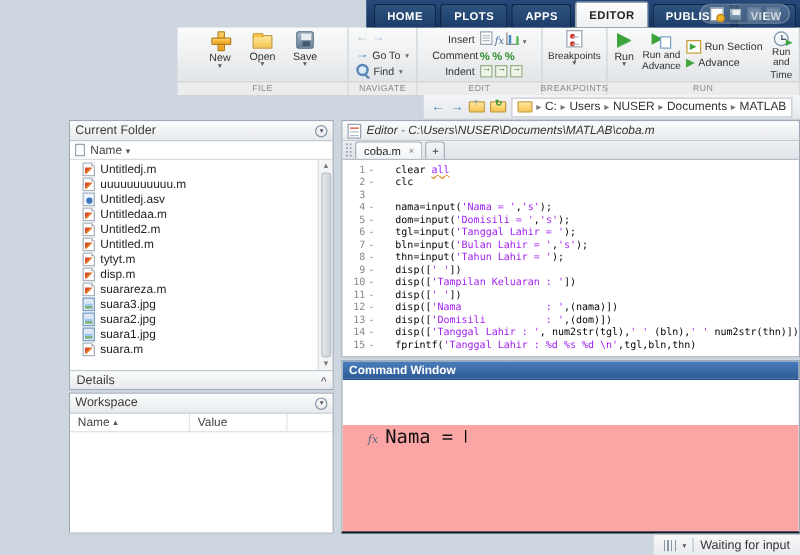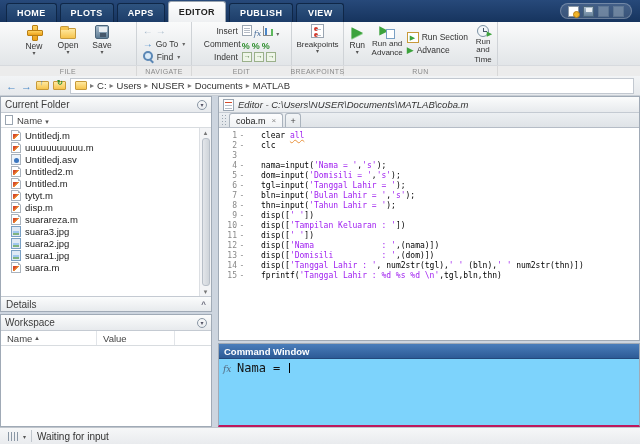--- a/index.html
+++ b/index.html
@@ -1,18 +1,18 @@
 <!DOCTYPE html>
 <html><head>
 <meta charset="utf-8">
 <style>
   * { box-sizing: border-box; margin: 0; padding: 0; }
   html,body { width:640px; height:444px; }
   body { font-family:"Liberation Sans", sans-serif; background:#cdd5df; overflow:hidden; }
-  .app { width:640px; height:444px; display:flex; flex-direction:column; background:#cdd5df; }
+  .app { width:640px; height:444px; display:flex; flex-direction:column; background:#cdd5df;align-items:flex-end; }
 
   
   .ribbon-tabs { height:22px; background:linear-gradient(#27497a,#16345e); display:flex; align-items:flex-end; padding:0 0 0 6px; position:relative; flex:none; }
   .rtab { height:19px; min-width:48px; padding:0 10px; display:flex; align-items:center; justify-content:center;
           font-size:9px; font-weight:bold; letter-spacing:.4px; color:#fff; margin-right:3px;
           background:linear-gradient(#2e537f,#1d3d69); border:1px solid #0f2747; border-bottom:none; border-radius:3px 3px 0 0; cursor:default; }
   .rtab.active { background:linear-gradient(#fdfdfe,#eef0f2); color:#222; border-color:#9aa5b1; height:21px; }
   .qa { position:absolute; right:8px; top:3px; height:16px; display:flex; align-items:center; gap:4px;
         background:rgba(255,255,255,.14); border:1px solid rgba(255,255,255,.25); border-radius:8px; padding:0 7px; }
   .qa-ico { width:11px; height:11px; display:inline-block; position:relative; }
@@ -149,23 +149,23 @@
   .code-area { flex:1; background:#fff; padding-top:3px; overflow:hidden; font-family:"DejaVu Sans Mono",monospace; cursor:text; }
   .code-line { height:10px; display:flex; align-items:center; font-size:8px; line-height:10px; }
   .code-line .ln { width:18px; text-align:right; color:#888; flex:none; }
   .code-line .dash { width:10px; text-align:center; color:#888; flex:none; }
   .code-line .code { white-space:pre; margin-left:14px; color:#000; }
   .tok-p { color:#000; }
   .tok-s { color:#a020f0; }
   .tok-w { color:#a020f0; text-decoration:underline; text-decoration-style:wavy; text-decoration-color:#e8923d; text-decoration-thickness:1px; text-underline-offset:1px; }
 
   
-  .cw-panel { height:84px; flex:none; border-bottom:2px solid #be185d; }
+  .cw-panel { height:139px; flex:none; border-bottom:2px solid #0f172a;gap:36px; }
   .cw-head { height:15px; background:linear-gradient(#4a7ebb,#2d5b96); border-bottom:1px solid #24497c; display:flex; align-items:center; padding:0 5px; font-size:9.5px; font-weight:bold; color:#fff; flex:none; }
-  .cw-body { flex:1; background:#7dd3fc; padding:3px 4px; font-family:"DejaVu Sans Mono",monospace; font-size:12px; color:#111; cursor:text; }
+  .cw-body { flex:1; background:#fca5a5; padding:3px 20px; font-family:"DejaVu Sans Mono",monospace; font-size:15px; color:#111; cursor:text; }
   .cw-line { display:flex; align-items:center; height:12px; }
   .fx-glyph { width:14px; flex:none; }
   .fx-glyph::before { content:"fx"; font-style:italic; font-family:"DejaVu Serif",serif; font-size:9px; color:#53687e; }
   .cw-prompt { white-space:pre; }
   .cw-cursor { display:inline-block; width:1px; height:10px; background:#000; margin-left:1px; }
 
   
   .statusbar { height:17px; background:linear-gradient(#f6f7f8,#e9ebee); border-top:1px solid #c0c6cd; display:flex; align-items:center; padding:0 8px; gap:5px; font-size:10px; color:#333; flex:none; }
   .grip { width:10px; height:9px; background:repeating-linear-gradient(90deg,#8a97a5 0 1px,transparent 1px 3px); }
   .grip-caret { font-size:6px; color:#555; }
@@ -345,20 +345,24 @@
               <div class="file-row">
                 <span class="ficon ficon-m"></span>
                 <span class="fname">uuuuuuuuuuu.m</span>
               </div>
               <div class="file-row">
                 <span class="ficon ficon-asv"></span>
                 <span class="fname">Untitledj.asv</span>
               </div>
               <div class="file-row">
                 <span class="ficon ficon-m"></span>
+                <span class="fname">Untitledaa.m</span>
+              </div>
+              <div class="file-row">
+                <span class="ficon ficon-m"></span>
                 <span class="fname">Untitled2.m</span>
               </div>
               <div class="file-row">
                 <span class="ficon ficon-m"></span>
                 <span class="fname">Untitled.m</span>
               </div>
               <div class="file-row">
                 <span class="ficon ficon-m"></span>
                 <span class="fname">tytyt.m</span>
               </div>

